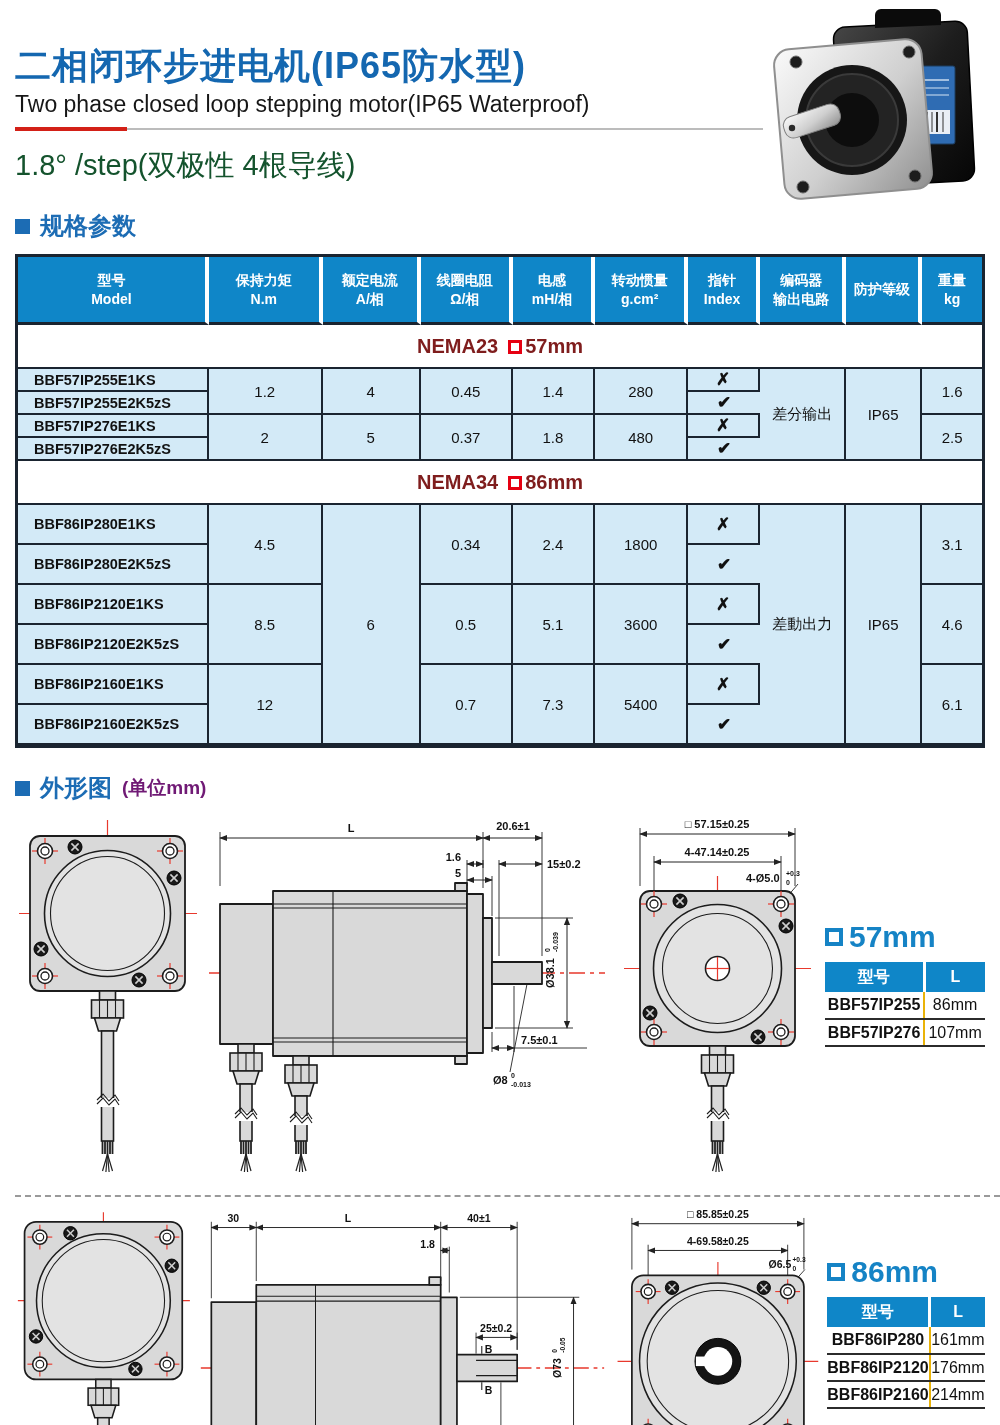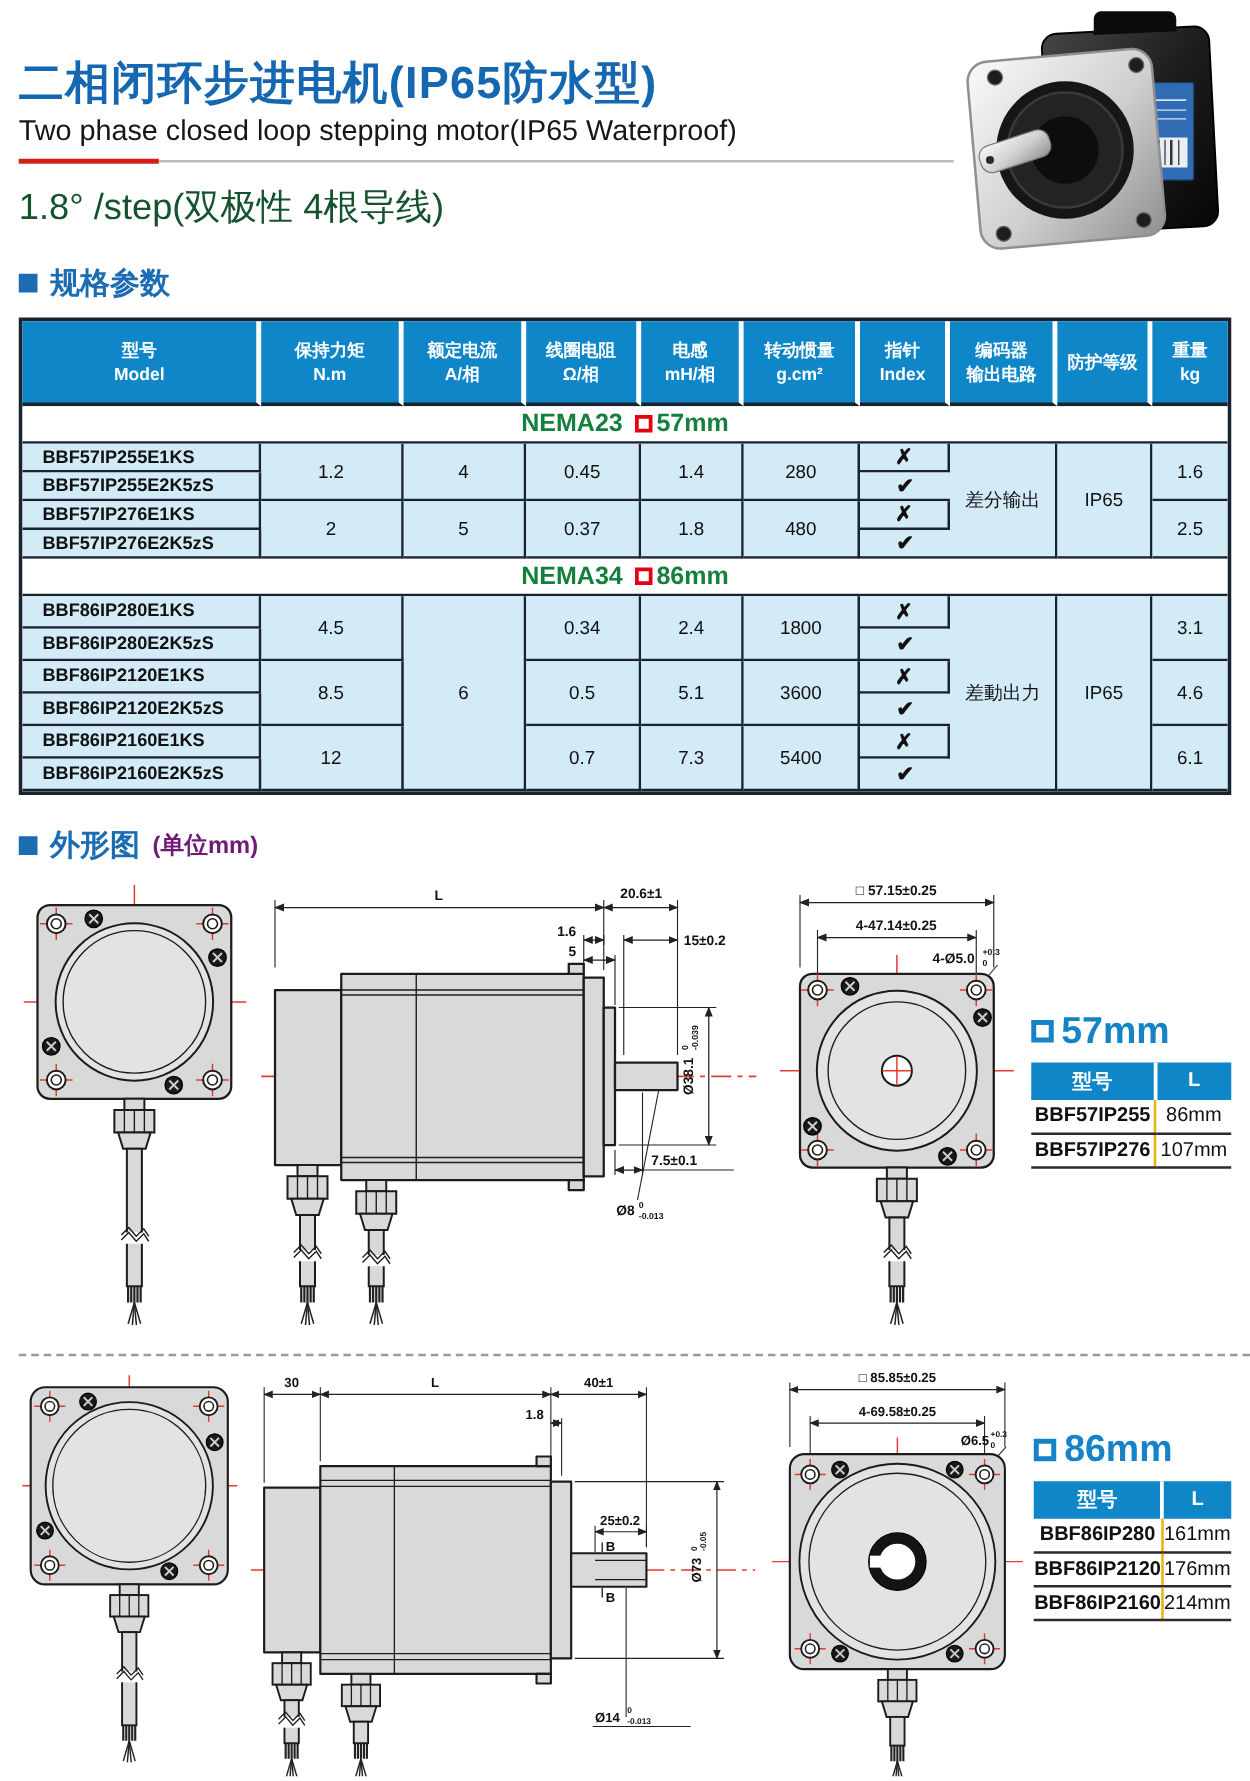--- a/index.html
+++ b/index.html
@@ -29,25 +29,25 @@
   
   table.spec { width:970px; border-spacing:0; border:3px solid #1a2430; table-layout:fixed; }
   table.spec th, table.spec td { text-align:center; vertical-align:middle; }
   table.spec th {
     background:#0f86c8; color:#fff; font-size:14px; font-weight:bold; height:68px;
     border-right:4px solid #fff; border-bottom:3px solid #1a2430; line-height:1.3;
   }
   table.spec tr > *:last-child { border-right:none; }
   table.spec td { background:#d3eaf7; border-right:2px solid #1a2430; border-bottom:2px solid #1a2430; font-size:15px; }
   table.spec td.sec {
-    background:#fff; height:30px; font-size:20px; font-weight:bold; color:#15803d; border-right:none;
+    background:#fff; height:44px; font-size:20px; font-weight:bold; color:#7f1d1d; border-right:none;
   }
   .rsq { display:inline-block; width:14px; height:14px; border:3px solid #e60012; margin:0 3px 0 10px; vertical-align:-1px; }
   table.spec td.model { text-align:left; padding-left:16px; font-weight:bold; font-size:14.5px; height:18px; }
-  table.spec .n34 td.model { height:26px; }
+  table.spec .n34 td.model { height:40px; }
   table.spec td.idx { font-size:17px; font-weight:bold; }
 
   
   .draw-row { display:flex; align-items:flex-start; }
   .dashed-sep { border-top:2px dashed #9a9a9a; margin:4px 0 6px; width:985px; }
   .mini-block { margin-top:104px; width:160px; }
   .mini-block.b86 { margin-top:52px; width:165px; }
   .mini-head { display:flex; align-items:center; gap:6px; }
   .mini-sq { width:18px; height:18px; border:4px solid #1583c5; flex:0 0 auto; }
   .mini-txt { font-size:30px; font-weight:bold; color:#1583c5; }

